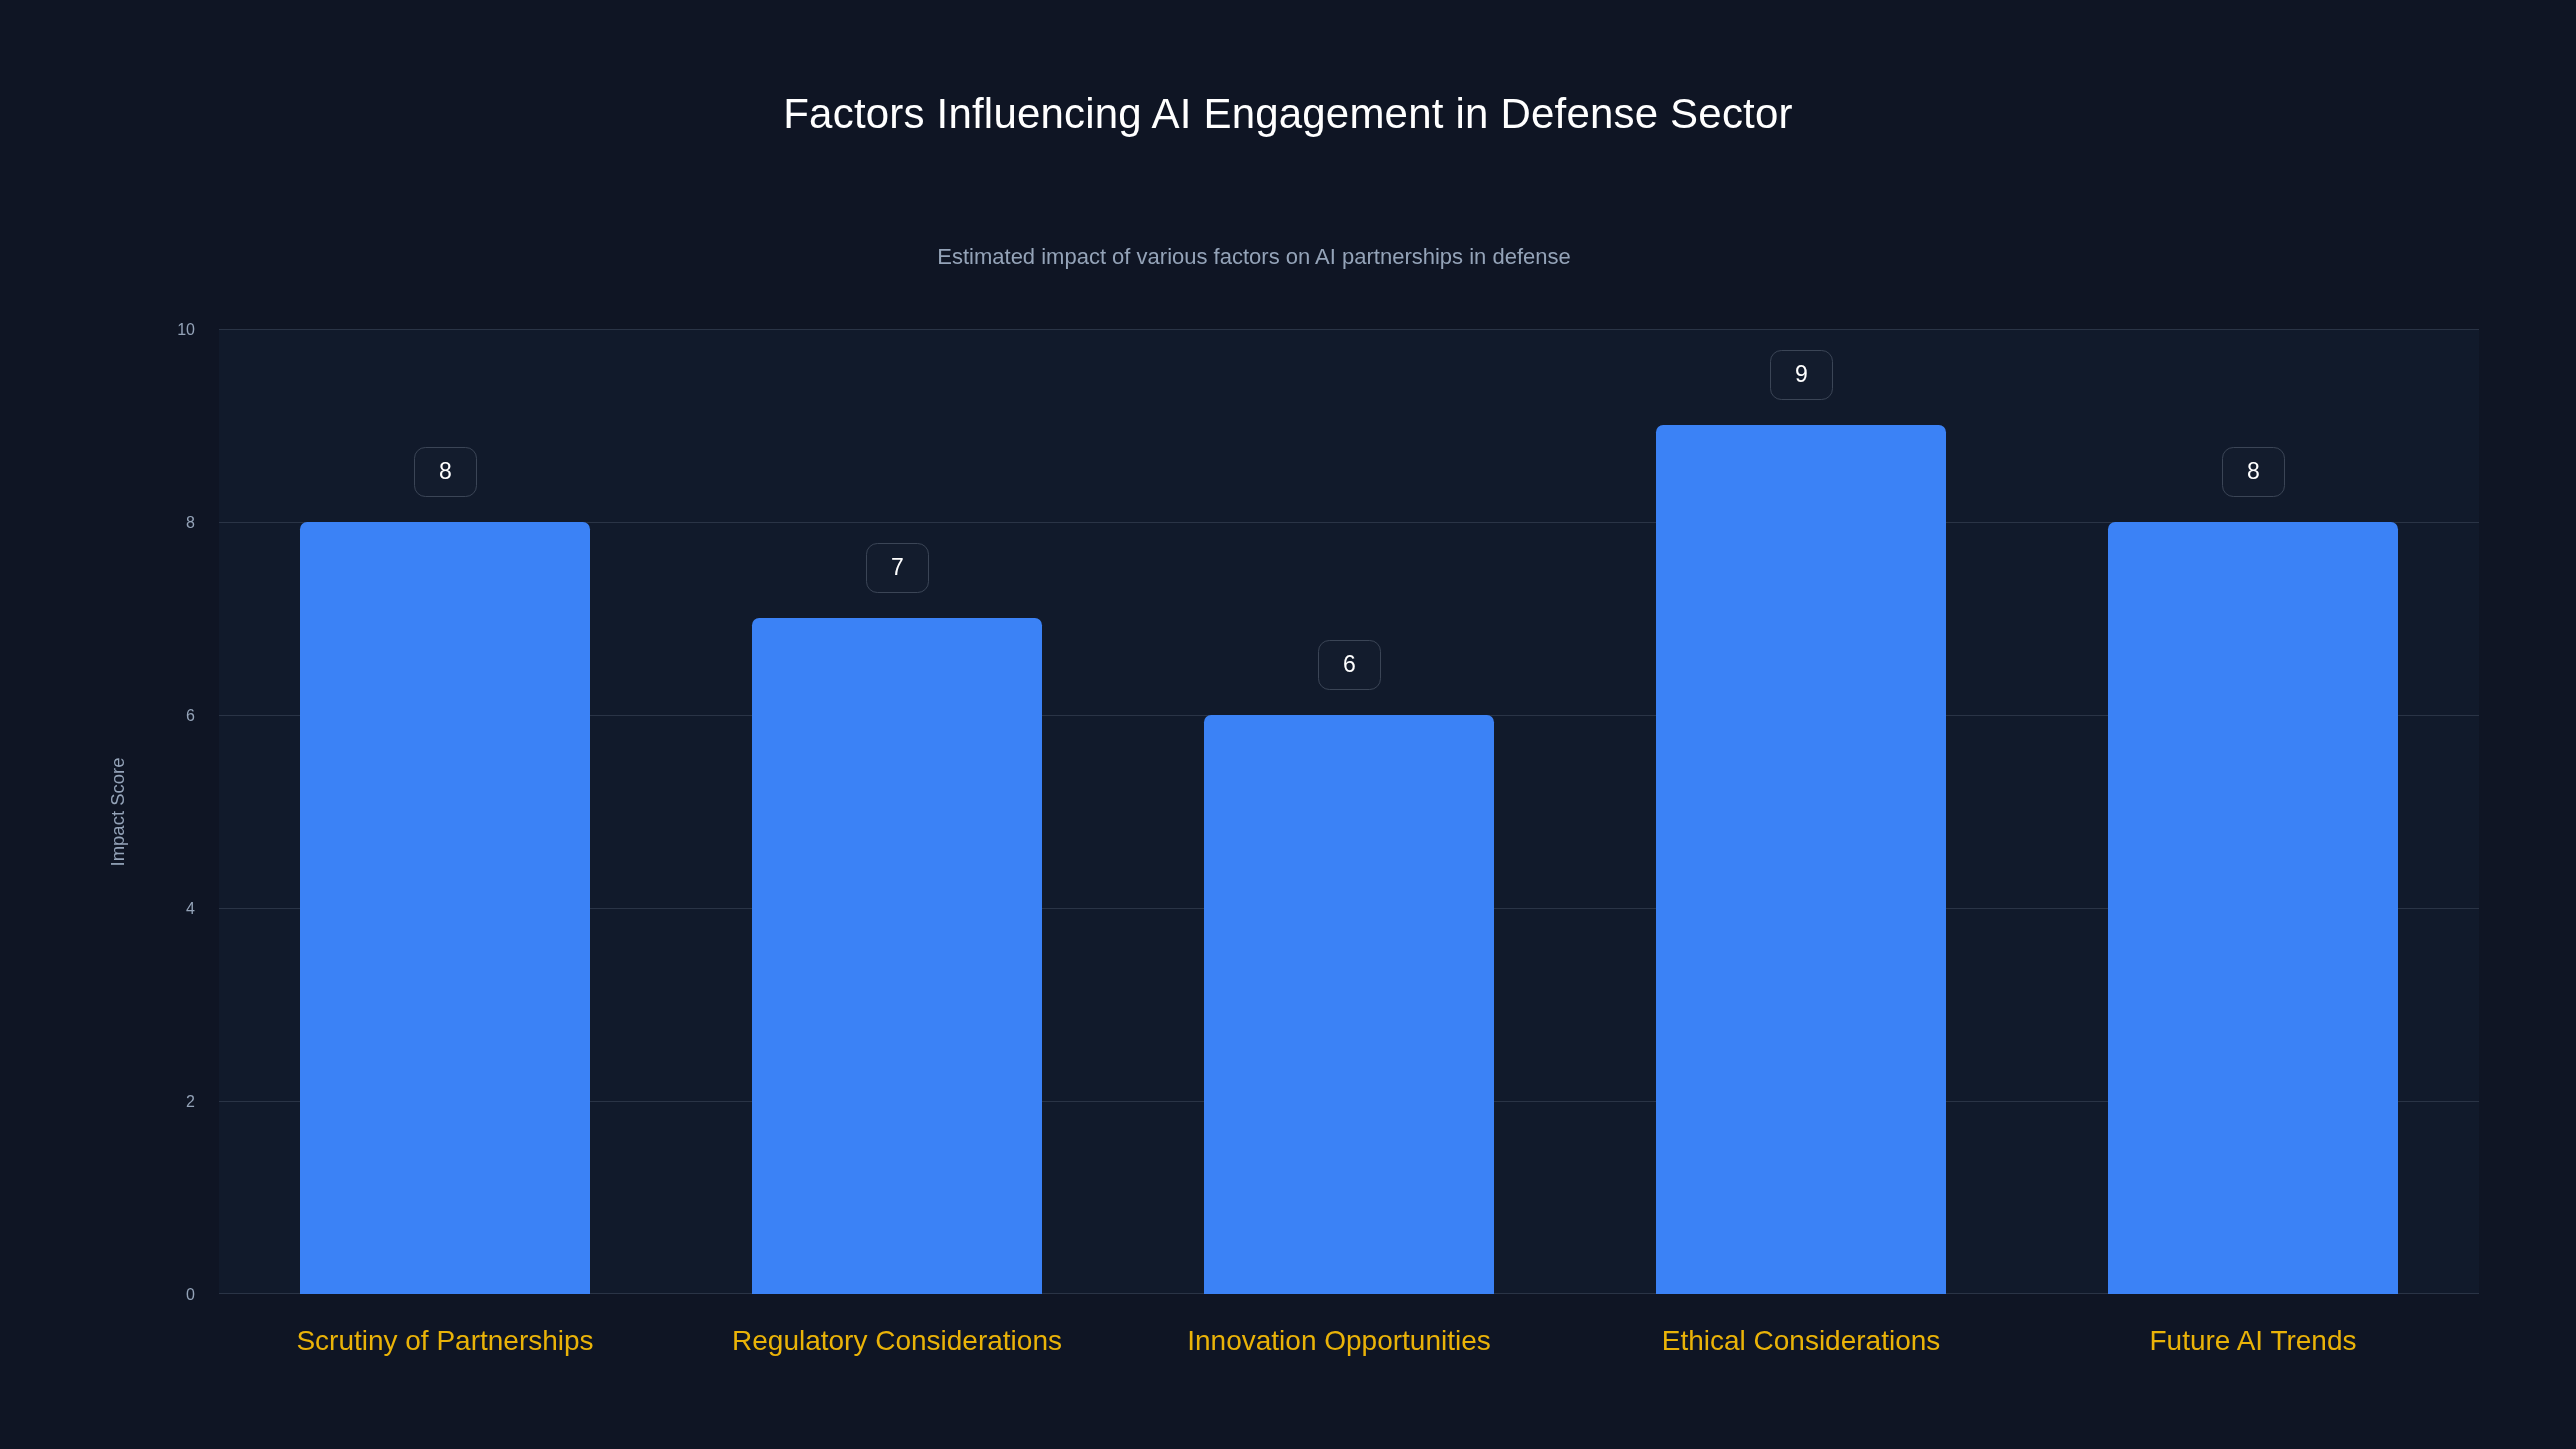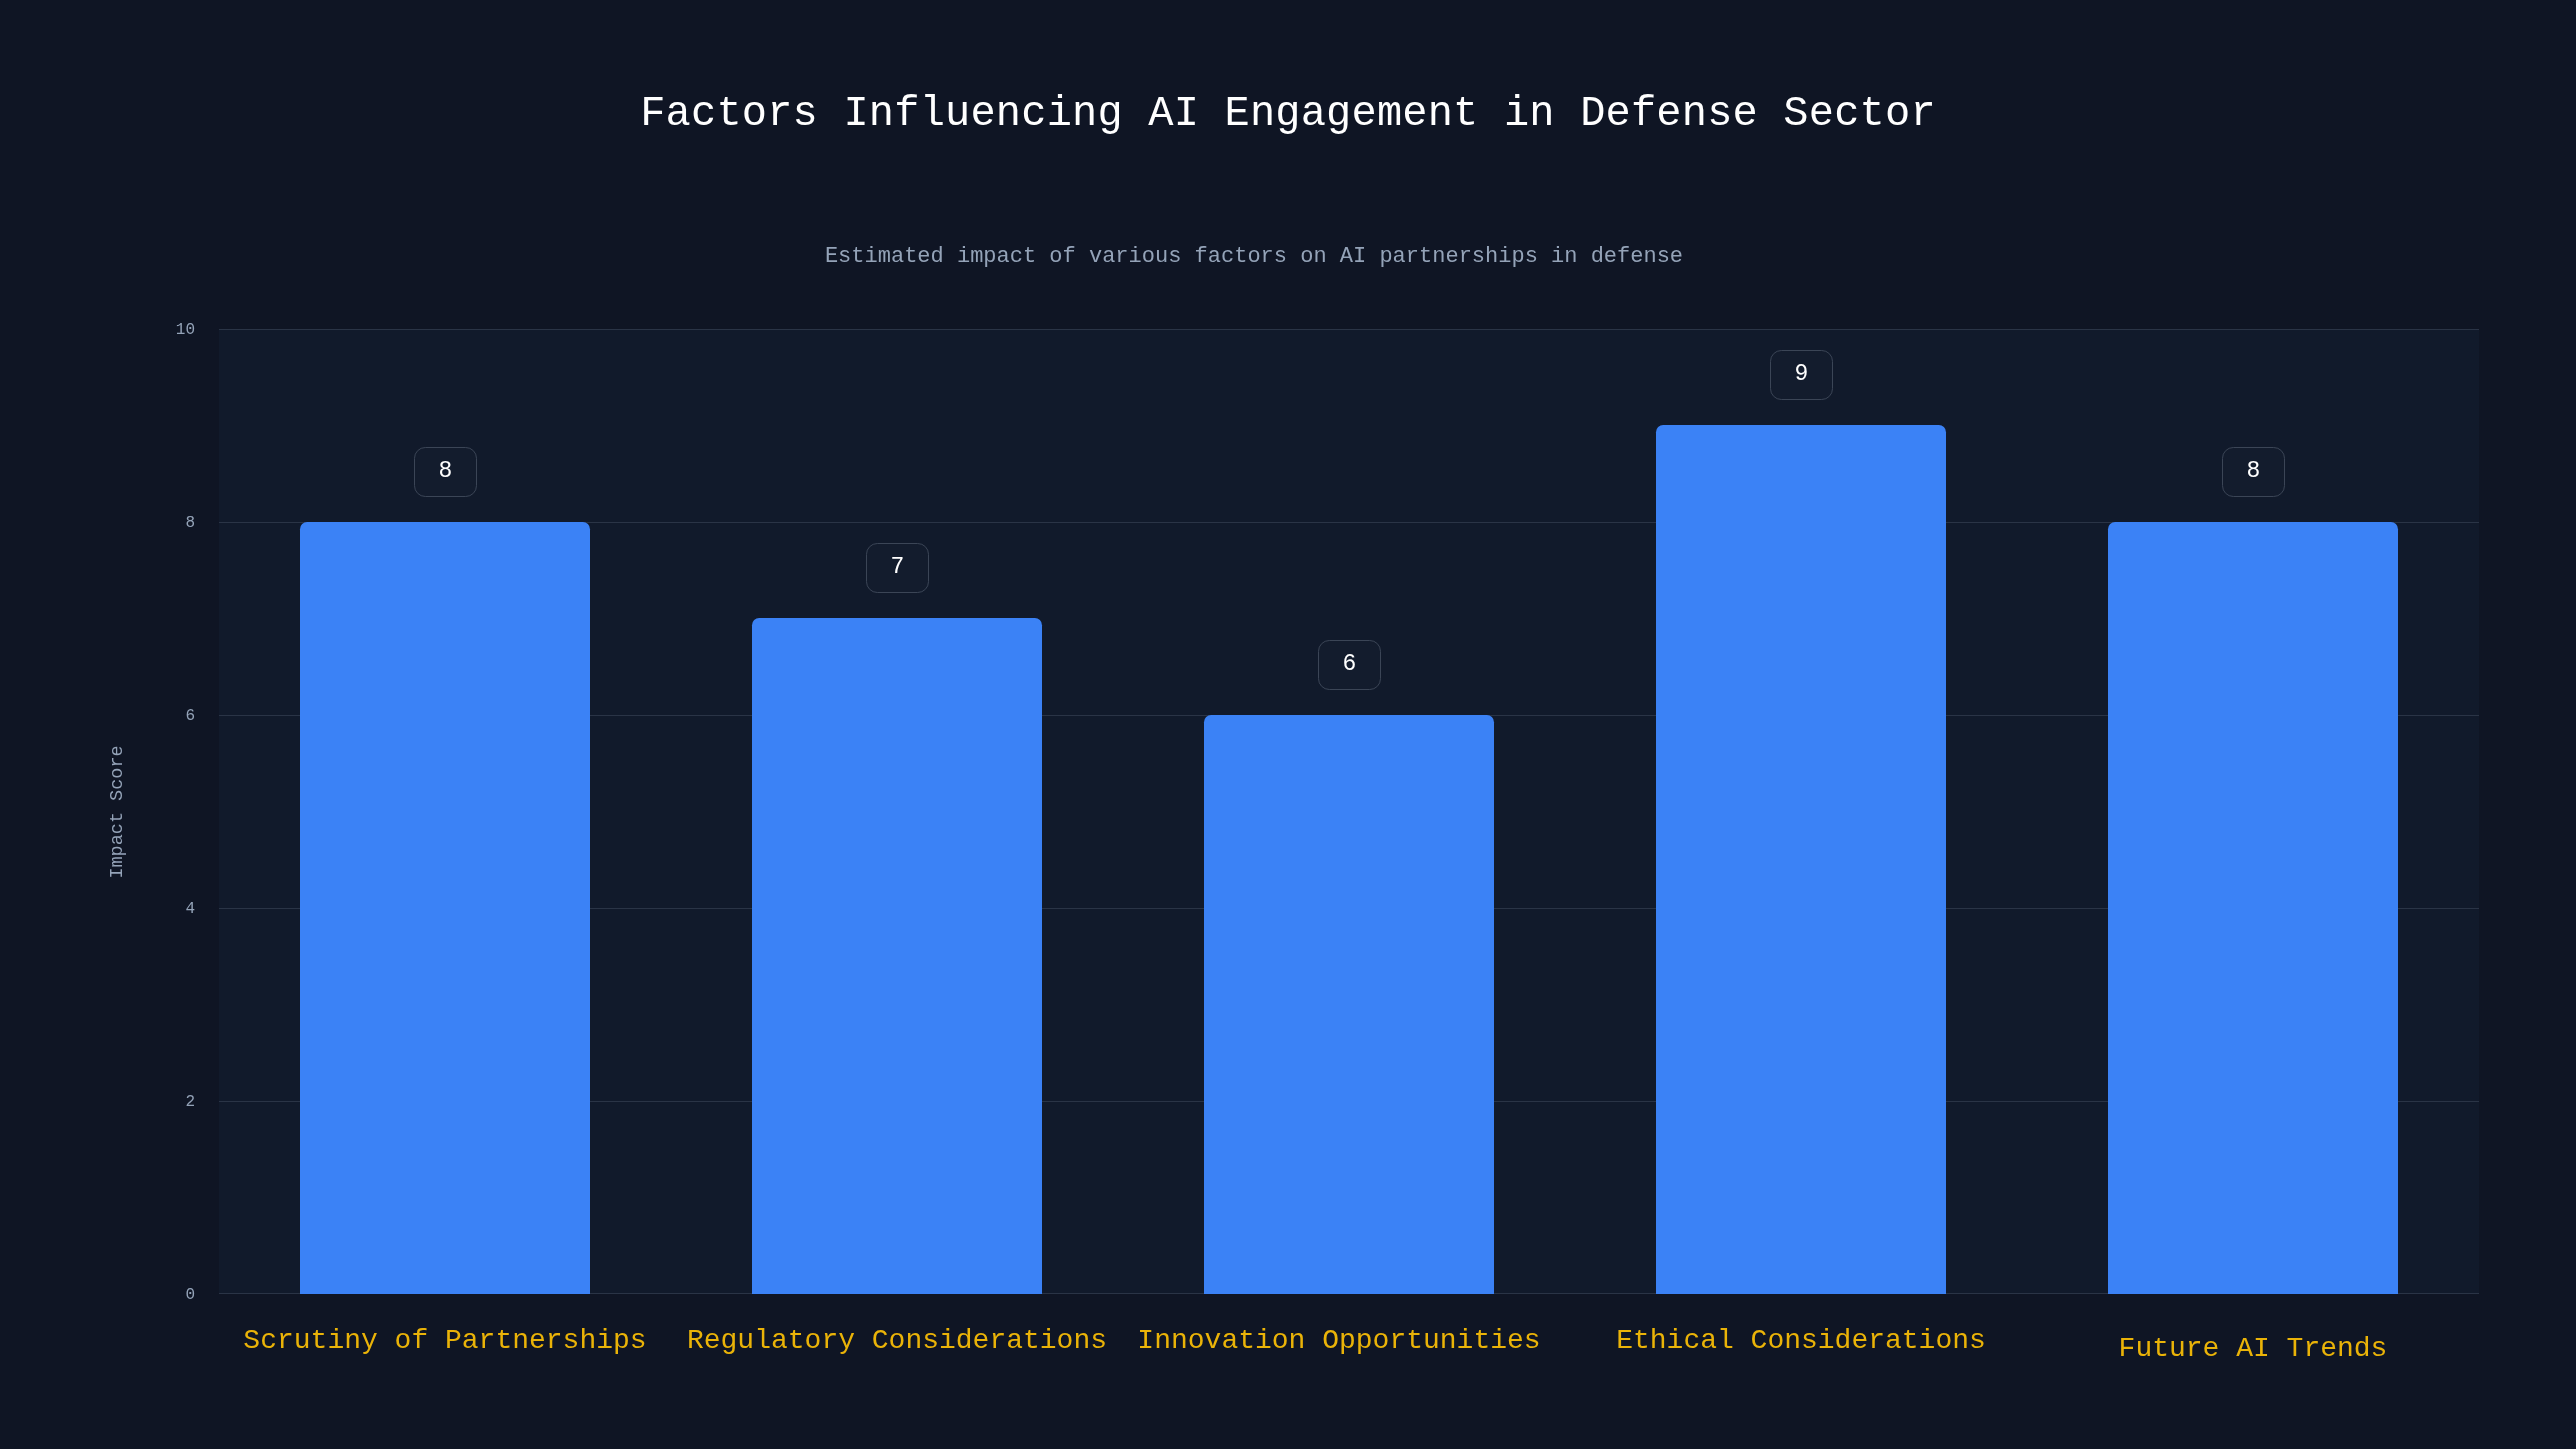--- a/index.html
+++ b/index.html
@@ -7,21 +7,21 @@
     margin: 0;
     padding: 0;
     background: #0f1524;
   }
   #root {
     position: relative;
     width: 2576px;
     height: 1449px;
     background: #0f1524;
     overflow: hidden;
-    font-family: Liberation Mono, monospace;
+    font-family: Liberation Sans, sans-serif;
     -webkit-font-smoothing: antialiased;
   }
 
   
   #chart-title {
     position: absolute;
     left: 0;
     top: 90px;
     width: 2576px;
     text-align: center;
@@ -164,17 +164,17 @@
       <div class="value-badge" style="left: 866px; top: 543px;">7</div>
       <div class="value-badge" style="left: 1318px; top: 640px;">6</div>
       <div class="value-badge" style="left: 1770px; top: 350px;">9</div>
       <div class="value-badge" style="left: 2222px; top: 447px;">8</div>
     </div>
   <div id="x-tick-labels">
       <div class="x-tick-label" style="left: 445px; top: 1328px;">Scrutiny of Partnerships</div>
       <div class="x-tick-label" style="left: 897px; top: 1328px;">Regulatory Considerations</div>
       <div class="x-tick-label" style="left: 1339px; top: 1328px;">Innovation Opportunities</div>
       <div class="x-tick-label" style="left: 1801px; top: 1328px;">Ethical Considerations</div>
-      <div class="x-tick-label" style="left: 2253px; top: 1328px; margin-top: 8px;">Future AI Trends</div>
+      <div class="x-tick-label" style="left: 2253px; top: 1328px;">Future AI Trends</div>
     </div>
 
 </div>
 
 
 </body></html>

